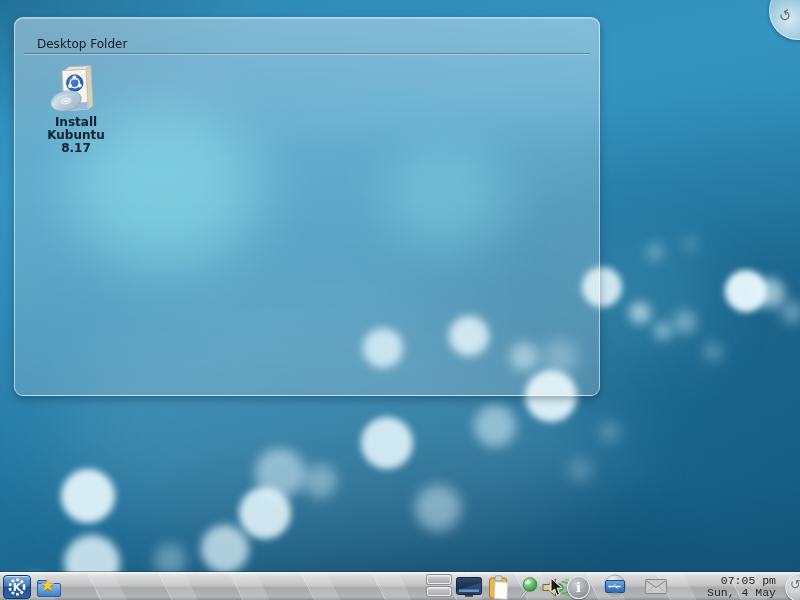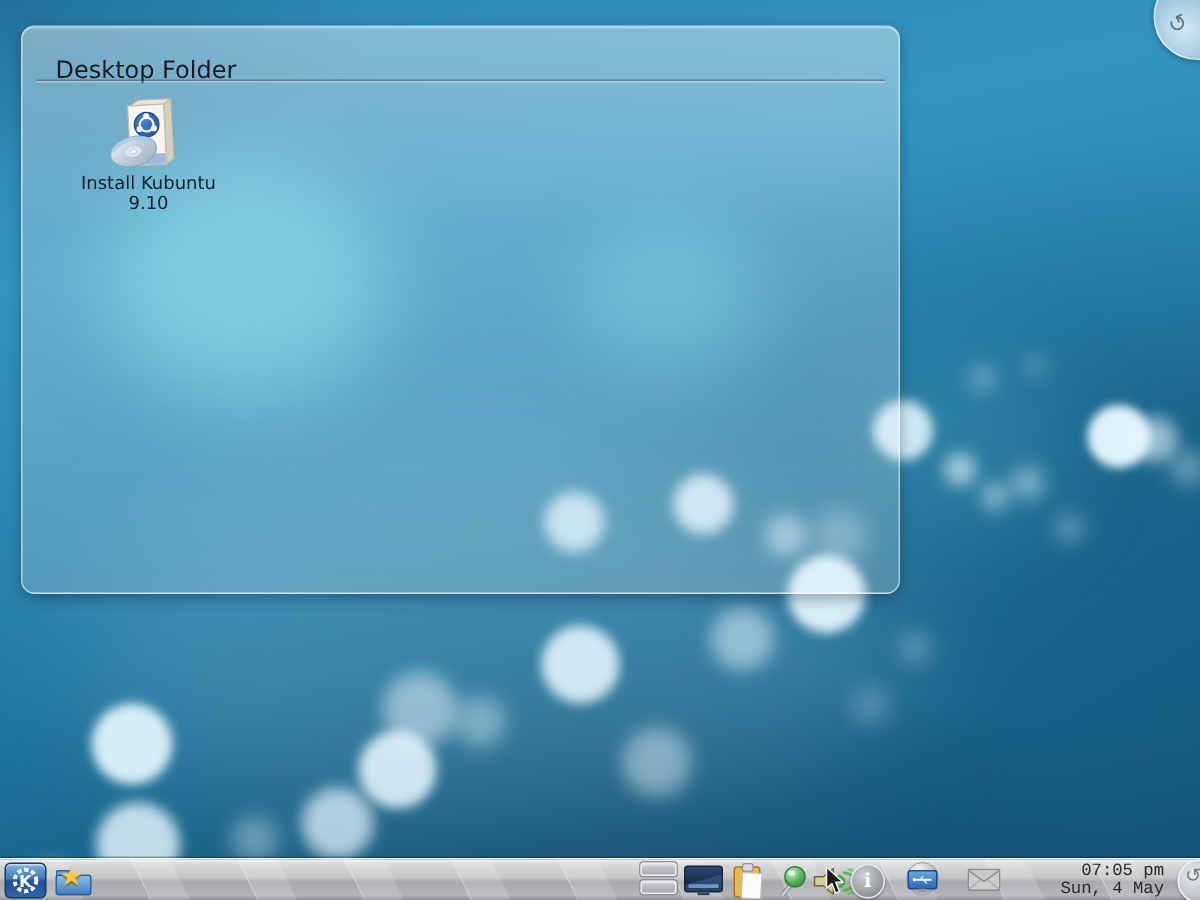--- a/index.html
+++ b/index.html
@@ -13,24 +13,24 @@
       radial-gradient(45% 30% at 0% 0%, rgba(10,60,92,.28) 0%, rgba(10,60,92,0) 70%),
       radial-gradient(70% 45% at 50% 100%, rgba(9,52,80,.35) 0%, rgba(9,52,80,0) 65%),
       linear-gradient(168deg,#2c86b2 0%,#3595c1 25%,#2a85b0 48%,#1d6d96 70%,#155a80 88%,#124f72 100%);}
   .glow,.bokeh{position:absolute;border-radius:50%;}
 
   
   .folder-widget{position:absolute;left:14px;top:17px;width:584px;height:377px;
     border-radius:9px;border:1px solid rgba(255,255,255,.55);
     background:linear-gradient(180deg,rgba(255,255,255,.40) 0%,rgba(255,255,255,.24) 35%,rgba(238,248,252,.20) 100%);
     box-shadow:0 3px 9px rgba(0,25,45,.35), inset 0 1px 0 rgba(255,255,255,.35);}
-  .fw-title{position:absolute;left:22px;top:19px;font-size:16px;color:#191c1e;}
+  .fw-title{position:absolute;left:22px;top:19px;font-size:12px;color:#191c1e;}
   .fw-divider{position:absolute;left:9px;right:9px;top:35px;height:1px;
     background:rgba(45,50,55,.38);box-shadow:0 1px 0 rgba(255,255,255,.35);}
-  .desktop-icon{position:absolute;left:36px;top:46px;width:96px;text-align:center;cursor:default;}
+  .desktop-icon{position:absolute;left:13px;top:46px;width:96px;text-align:center;cursor:default;font-weight:bold;}
   .desktop-icon svg{display:block;margin:0 auto;}
   .icon-label{margin-top:2px;font-size:12px;line-height:13px;color:#10212c;}
 
   
   .cashew-top{position:absolute;left:769px;top:-18px;width:56px;height:56px;border-radius:50%;
     background:radial-gradient(circle at 35% 65%,rgba(255,255,255,.80) 0%,rgba(210,224,232,.55) 55%,rgba(150,172,188,.40) 100%);
     border:1px solid rgba(255,255,255,.65);box-shadow:0 1px 4px rgba(0,35,55,.45);}
   .cashew-top .cashew-glyph{position:absolute;left:9px;top:24px;font-size:15px;
     color:rgba(82,98,110,.85);transform:rotate(-25deg);}
   .cashew-panel{position:absolute;right:-14px;top:0px;width:27px;height:27px;border-radius:50%;
@@ -159,21 +159,21 @@
         </g>
         <g transform="rotate(-14 17 37)">
           <ellipse cx="17" cy="37" rx="15.5" ry="9.8" fill="url(#cd)" stroke="#93a7b8" stroke-width=".8"></ellipse>
           <path d="M3.5,34 A15,9.3 0 0 1 30.5,34" stroke="rgba(160,205,235,.8)" stroke-width="2.6" fill="none"></path>
           <ellipse cx="17" cy="37" rx="5.4" ry="3.4" fill="#dde7ee"></ellipse>
           <ellipse cx="17" cy="37" rx="2.3" ry="1.5" fill="#f6fafc" stroke="#b3c2cd" stroke-width=".5"></ellipse>
         </g>
       </svg>
       <div class="icon-label">
         <span>Install Kubuntu</span><br>
-        <span>9.10</span>
+        <span>8.17</span>
       </div>
     </div>
   </div>
 
   <div class="cashew-top">
     <span class="cashew-glyph">↺</span>
   </div>
 
   <div class="panel">
 

